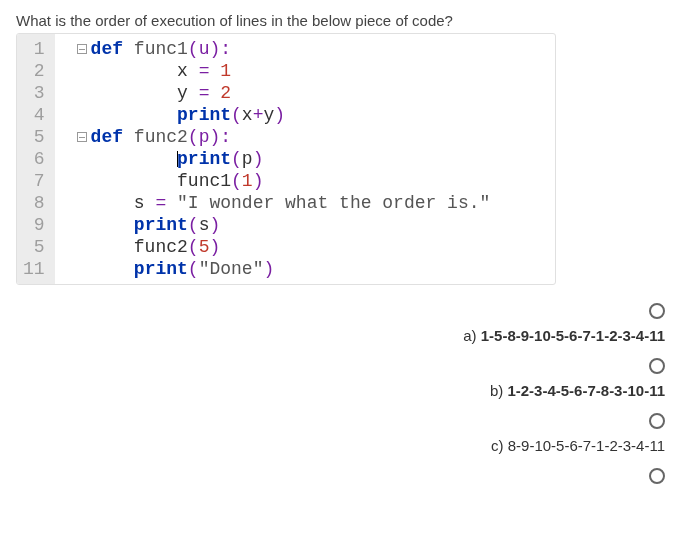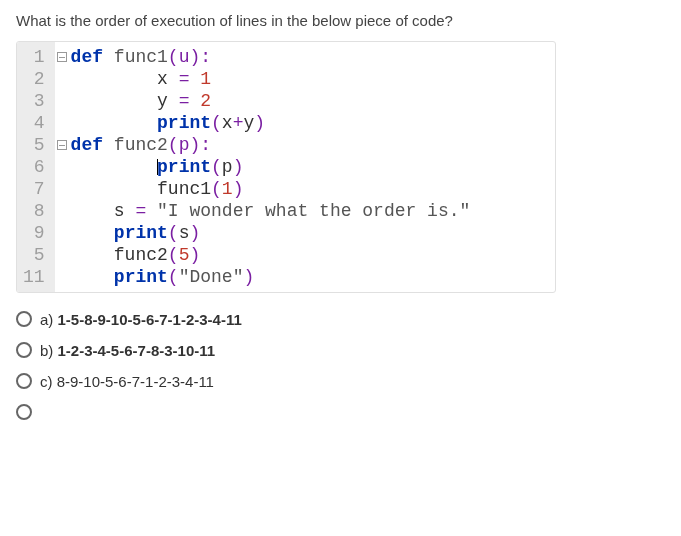--- a/index.html
+++ b/index.html
@@ -6,21 +6,21 @@
   body {
     margin: 0;
     padding: 12px 16px;
     font-family: Arial, Helvetica, sans-serif;
     font-size: 15px;
     color: #333;
     width: 681px;
     background: #fff;
   }
   .question {
-    margin-bottom: 12px;
+    margin-bottom: 4px;
     color: #444;
   }
   .code-block {
     border: 1px solid #e0e0e0;
     border-radius: 3px;
     display: flex;
     font-family: "Courier New", monospace;
     font-size: 18px;
     line-height: 22px;
     margin-bottom: 18px;
@@ -38,20 +38,21 @@
   .code {
     padding: 4px 0 4px 2px;
     position: relative;
     flex: 1;
     white-space: pre;
   }
   .code-row {
     height: 22px;
     display: flex;
     align-items: center;
+    margin-left: 20px;
   }
   .fold {
     display: inline-block;
     width: 10px;
     height: 10px;
     border: 1px solid #999;
     position: relative;
     margin-right: 2px;
     vertical-align: middle;
   }
@@ -72,24 +73,25 @@
     width:1px;
     height:16px;
     background:#000;
     vertical-align:middle;
     margin-right:-1px;
   }
 
   .options { margin-top: 6px; }
   .option {
     display: flex;
-    align-items: flex-start;
+    align-items: flex-end;
     gap: 8px;
     margin: 14px 0;
     color: #333;
+    flex-direction: column;
   }
   .radio {
     width: 16px;
     height: 16px;
     border: 2px solid #666;
     border-radius: 50%;
     flex: none;
   }
 </style>
 </head>

